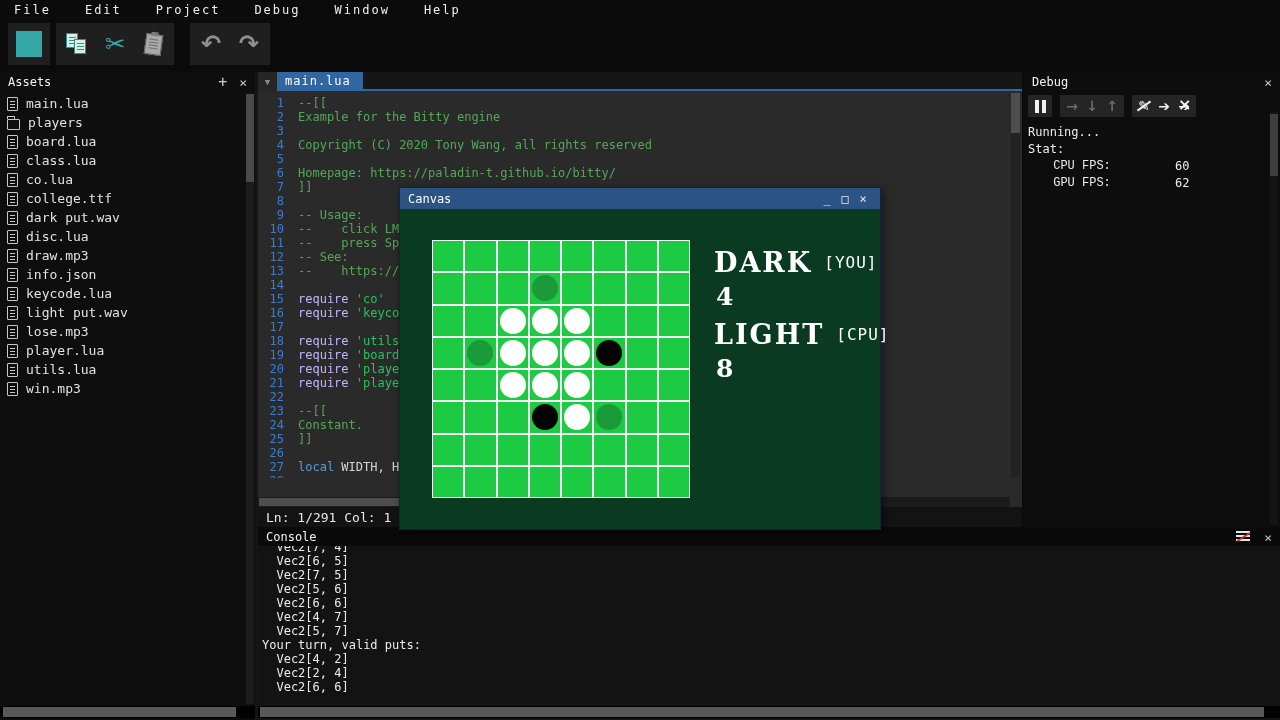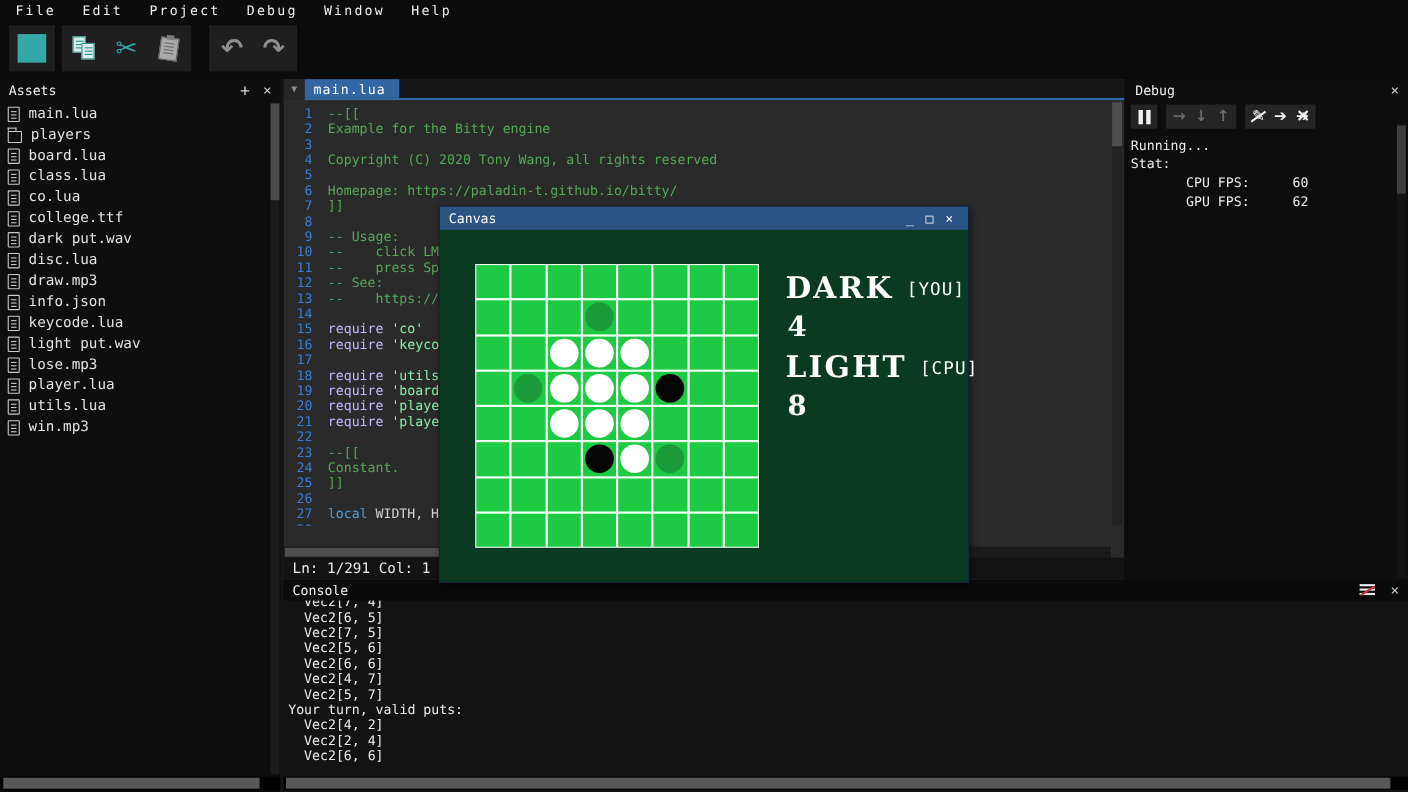--- a/index.html
+++ b/index.html
@@ -2,21 +2,21 @@
 <html style="--accent: #3166a3; --titlebar: #2b5384; --canvasbg: #0a3b22; --cell: #1dca43; --hint: #1a9a39; --teal: #35a7a7;"><head>
 <meta charset="utf-8">
 <style>
   * { margin:0; padding:0; box-sizing:border-box; }
   html,body { width:1280px; height:720px; overflow:hidden; background:#0b0b0b;
     font-family:"DejaVu Sans Mono", monospace; }
   #app { position:relative; width:1280px; height:720px; background:#0b0b0b; color:#e6e6e6; }
 
   
   .menubar { position:absolute; left:0; top:0; width:1280px; height:20px;
-    display:flex; align-items:center; gap:24px; padding-left:14px; background:#0b0b0b;
+    display:flex; align-items:center; gap:34px; padding-left:14px; background:#0b0b0b;
     font-size:12px; letter-spacing:2px; }
   .menu-item { cursor:default; color:#efefef; }
 
   
   .toolbar { position:absolute; left:0; top:20px; width:1280px; height:48px; background:#0b0b0b; }
   .tb-group { position:absolute; top:3px; height:42px; background:#1f1f1f; display:flex; align-items:center; padding:0 2px; }
   .tb-btn { width:38px; height:38px; display:flex; align-items:center; justify-content:center; position:relative; }
   .run-square { width:26px; height:26px; background:var(--teal); }
   .glyph-icon { font-size:24px; color:var(--teal); font-family:"DejaVu Sans", sans-serif; line-height:1; }
   .glyph-gray { color:#8f8f8f; font-weight:bold; }
@@ -54,21 +54,21 @@
 
   
   .editor { position:absolute; left:258px; top:72px; width:764px; height:455px; background:#2a2a2a; }
   .tabstrip { position:absolute; left:0; top:0; width:100%; height:19px; background:#161616; border-bottom:2px solid var(--accent); display:flex; }
   .tab-drop { width:19px; height:19px; background:#262626; color:#8a8a8a; font-size:9px; display:flex; align-items:center; justify-content:center; }
   .tab-active { background:var(--accent); color:#fff; font-size:12px; padding:2px 12px 0 8px; letter-spacing:1px; }
   .code-area { position:absolute; left:0; top:21px; width:752px; height:385px; overflow:hidden; padding-top:3px; }
   .code-row { height:14px; line-height:14px; font-size:12px; white-space:pre; display:flex; }
   .code-row .ln { width:26px; text-align:right; color:#3c7dd1; flex:none; }
   .code-row .code { padding-left:14px; }
-  .tok-c { color:#55a758; } .tok-s { color:#86efac; } .tok-k { color:#569cd6; }
+  .tok-c { color:#55a758; } .tok-s { color:#22c55e; } .tok-k { color:#569cd6; }
   .tok-t { color:#c4b5fd; } .tok-p { color:#d4d4d4; }
   .editor-vscroll { position:absolute; right:2px; top:21px; width:9px; height:384px; background:#222; }
   .editor-vscroll .thumb { position:absolute; top:0; left:0; width:9px; height:40px; background:#4e4e4e; }
   .editor-hscroll { position:absolute; left:0; top:425px; width:752px; height:10px; background:#1b1b1b; }
   .editor-hscroll .thumb { position:absolute; left:1px; top:1px; width:440px; height:8px; background:#4e4e4e; }
   .statusbar { position:absolute; left:0; top:435px; width:100%; height:20px; background:#131313;
      font-size:13px; color:#e8e8e8; display:flex; align-items:center; padding-left:8px; }
 
   
   .debug { position:absolute; left:1024px; top:72px; width:256px; height:455px; background:#0d0d0d; }
@@ -79,21 +79,21 @@
   .dbg-btn { width:20px; height:20px; display:flex; align-items:center; justify-content:center; position:relative;
      font-family:"DejaVu Sans", sans-serif; font-size:14px; font-weight:bold; }
   .pause-bars { display:flex; gap:3px; }
   .pause-bars i { display:block; width:4px; height:13px; background:#f2f2f2; }
   .dbg-dim { color:#6a6a6a; }
   .dbg-lit { color:#f2f2f2; }
   .slash::after { content:""; position:absolute; left:2px; top:9px; width:16px; height:2px; background:#f2f2f2; transform:rotate(-35deg); }
   .cross::after { content:"×"; position:absolute; left:4px; top:-1px; color:#f2f2f2; font-size:16px; }
   .debug-body { font-size:12px; color:#ececec; padding:4px 0 0 4px; line-height:17px; }
   .stat-row { display:flex; }
-  .stat-row .sl { width:108px; text-align:right; }
+  .stat-row .sl { width:108px; text-align:center;font-family:Liberation Mono, monospace; }
   .stat-row .sv { padding-left:7px;margin-left:32px; }
   .debug-vscroll { position:absolute; right:2px; top:40px; width:8px; height:413px; background:#141414; }
   .debug-vscroll .thumb { position:absolute; top:2px; left:0; width:8px; height:62px; background:#3e3e3e; }
 
   
   .console { position:absolute; left:258px; top:528px; width:1022px; height:192px; background:#131313; }
   .console-header { position:absolute; left:0; top:0; width:100%; height:18px; background:#0a0a0a;
      display:flex; align-items:center; padding:0 8px; }
   .console-header .spacer { flex:1; }
   .clear-icon { position:relative; width:14px; height:12px; margin-right:14px; }

